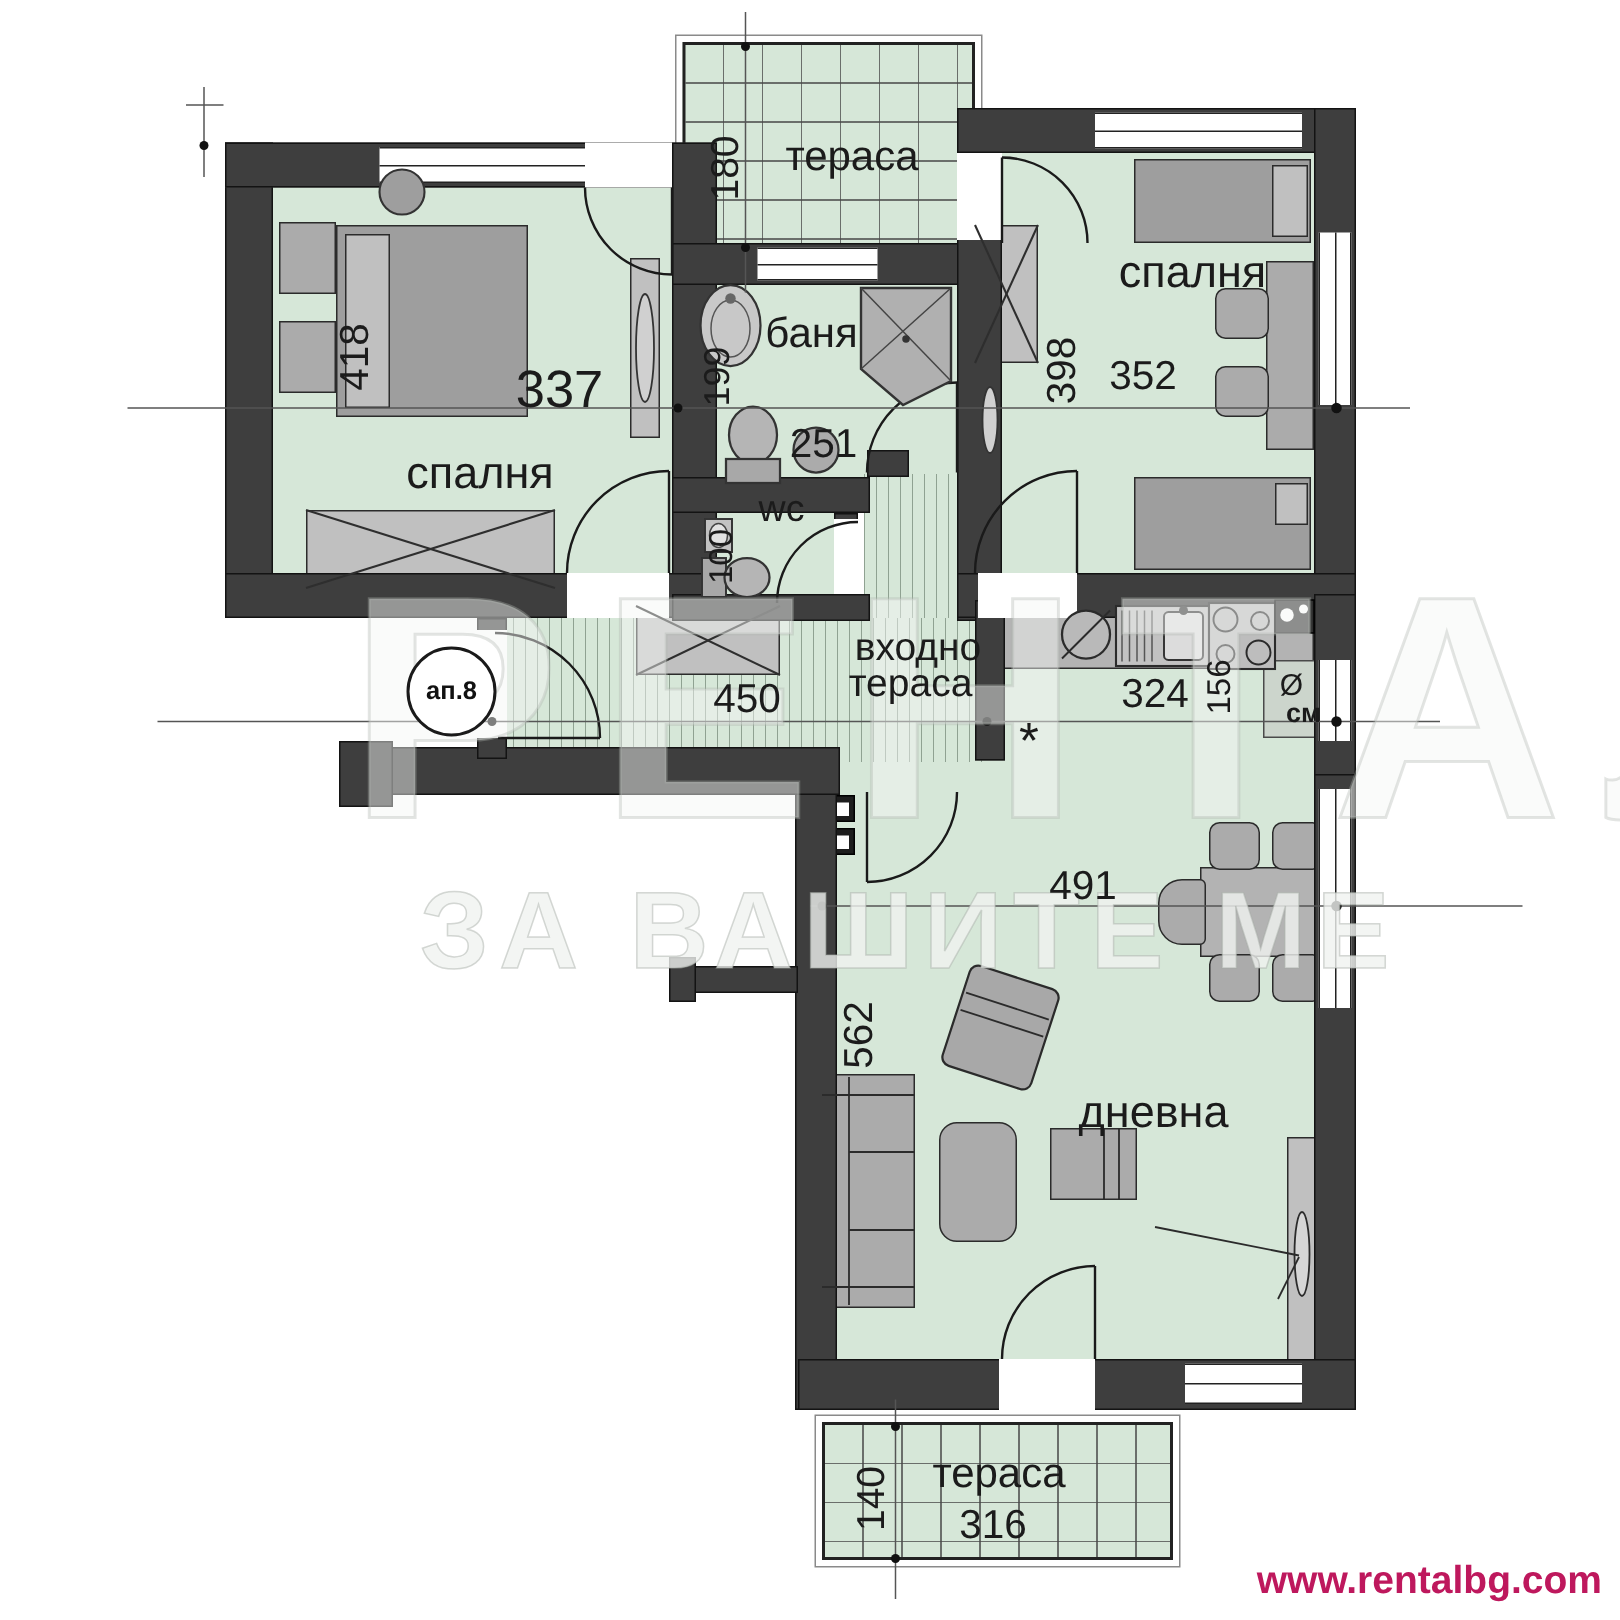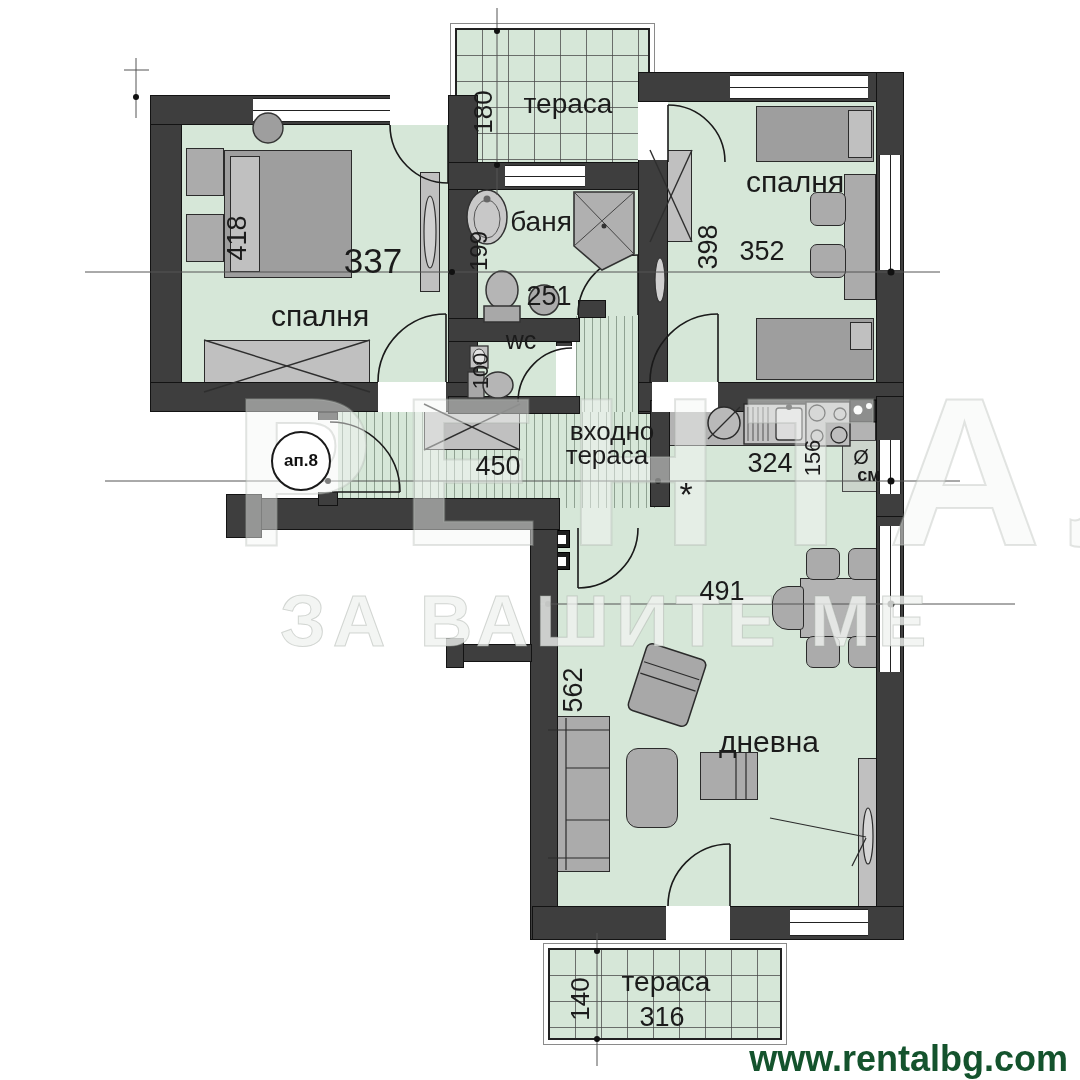--- a/index.html
+++ b/index.html
@@ -25,21 +25,21 @@
   .lbl{position:absolute;transform:translate(-50%,-50%);color:#1b1b1b;white-space:nowrap;line-height:1;}
   .lbl.v{transform:translate(-50%,-50%) rotate(-90deg);}
   svg.overlay{position:absolute;left:0;top:0;pointer-events:none;}
   .badge{position:absolute;left:271px;top:431px;width:56px;height:56px;border:2.5px solid #1a1a1a;
          border-radius:50%;background:#fff;display:flex;align-items:center;justify-content:center;
          font-weight:bold;font-size:17px;color:#111;}
   .wm1{position:absolute;left:232px;top:366px;font-size:212px;font-weight:700;letter-spacing:26px;
        line-height:1;color:rgba(244,247,244,0.48);-webkit-text-stroke:2px rgba(175,180,175,0.35);white-space:nowrap;}
   .wm2{position:absolute;left:280px;top:584px;font-size:73px;font-weight:700;letter-spacing:7px;
        line-height:1;color:rgba(240,243,240,0.8);-webkit-text-stroke:1px rgba(165,170,165,0.45);white-space:nowrap;}
-  .site{position:absolute;right:12px;top:1038px;font-size:36px;font-weight:bold;color:#14532d;}
+  .site{position:absolute;right:12px;top:1038px;font-size:26px;font-weight:bold;color:#be185d;}
   .epanel{position:absolute;background:#1d1d1d;border:1px solid #000;box-sizing:border-box;}
   .epanel .in{position:absolute;left:5px;top:4px;width:12px;height:9px;background:#fff;}
   .cmbox{position:absolute;left:842px;top:440px;width:36px;height:52px;background:#ccd5cc;border:1.5px solid #4a4a4a;box-sizing:border-box;}
 </style>
 </head>
 <body>
 
 <div id="canvas">
 
   <div class="room" style="left:168px;top:108px;width:294px;height:292px;"></div>

